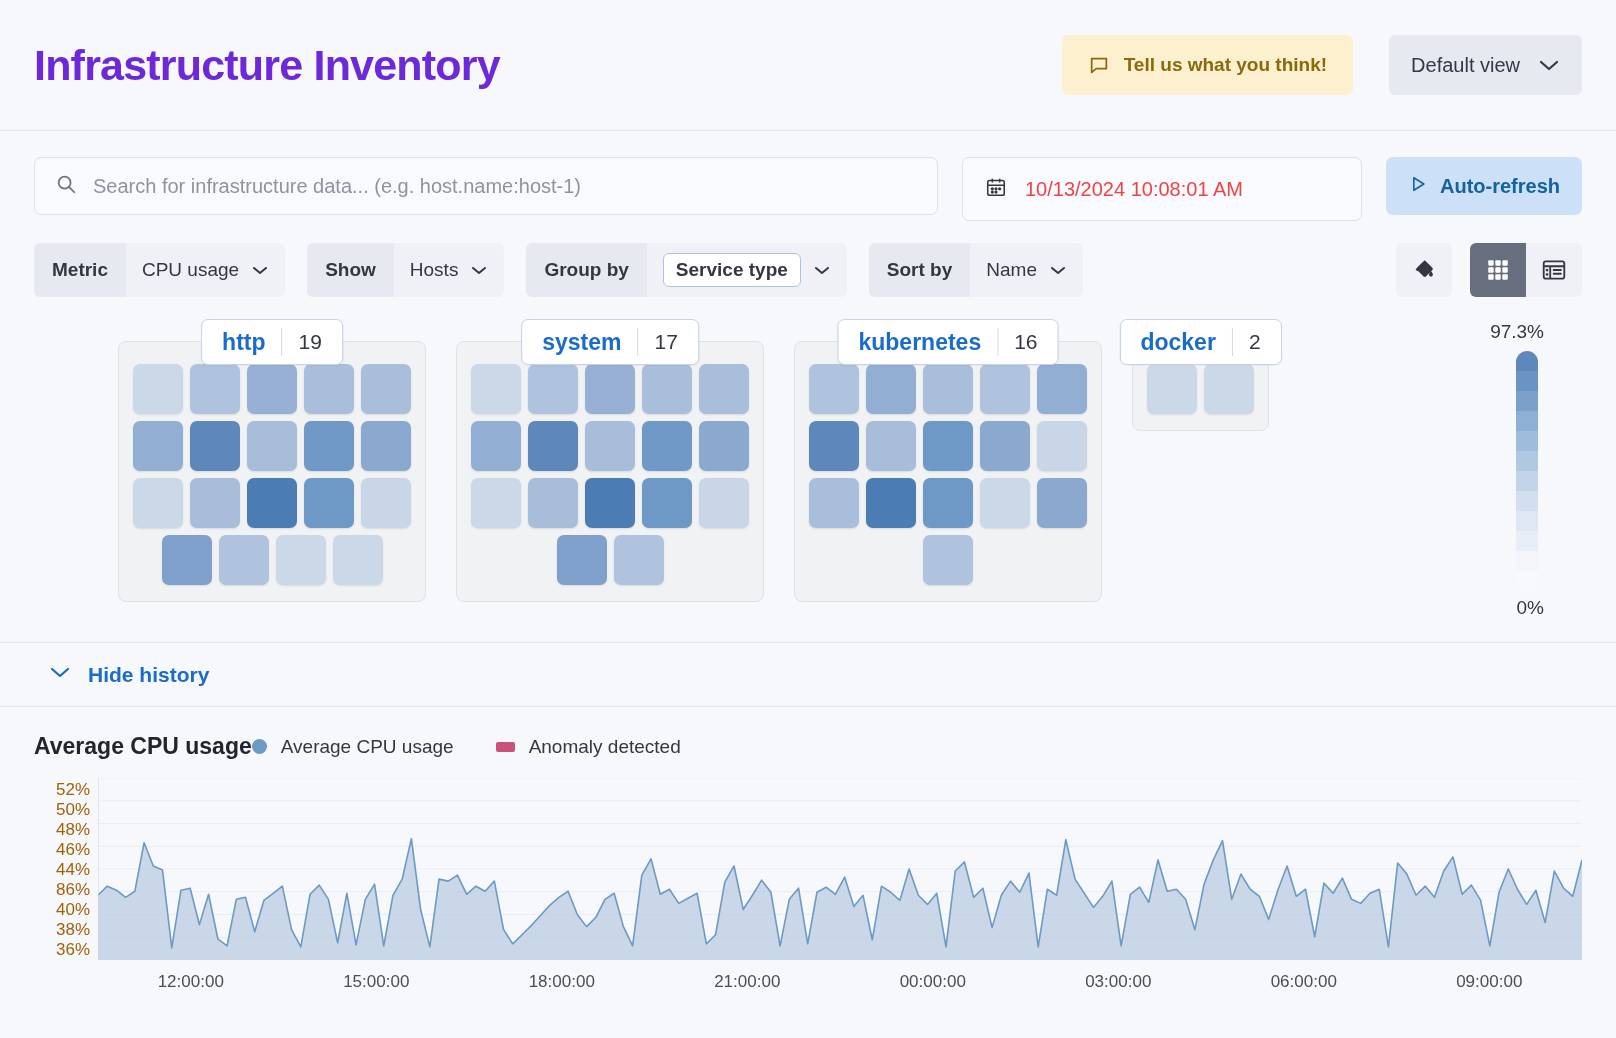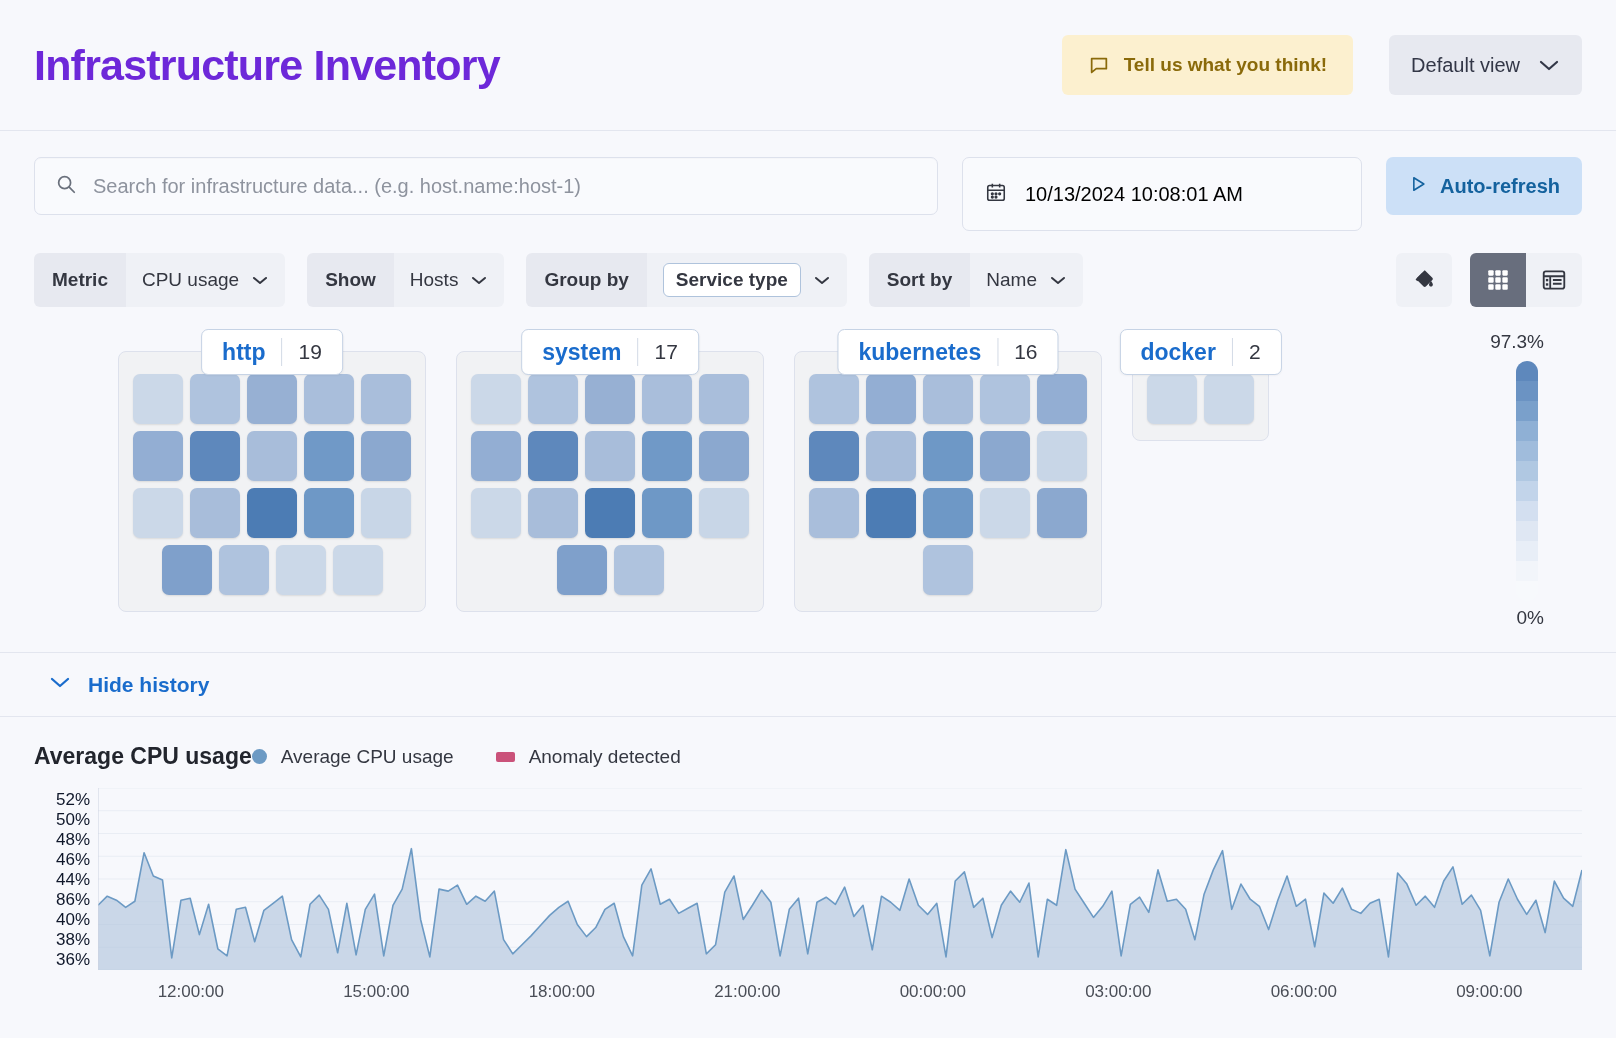--- a/index.html
+++ b/index.html
@@ -62,28 +62,28 @@
     background: #F9FAFD;
     border: 1px solid #DDE1EC;
     border-radius: 7px;
     display:flex; align-items:center; gap: 16px;
     padding: 0 20px;
     box-shadow: inset 0 1px 1px rgba(0,0,0,0.02);
   }
   .search-placeholder { color: #8E939E; font-size: 20px; }
   .date-box {
     width: 400px;
-    height: 74px;
+    height: 64px;
     background: #F9FAFD;
     border: 1px solid #DDE1EC;
     border-radius: 7px;
     display:flex; align-items:center; gap: 18px;
     padding: 0 22px;
     font-size: 20px;
-    color: #000000;
+    color: #ef4444;
   }
   .refresh-btn {
     width: 196px; height: 58px;
     background: #CCE0F7;
     border-radius: 7px;
     display:flex; align-items:center; justify-content:center; gap: 12px;
     color: #14629E;
     font-size: 20px;
     font-weight: bold;
     cursor: pointer;
@@ -217,21 +217,21 @@
   .chart-title { font-size: 23px; font-weight: bold; color:#22252D; }
   .chart-legend { display:flex; align-items:center; gap: 42px; }
   .lg-item { display:flex; align-items:center; gap: 14px; font-size: 19px; color:#343741; }
   .lg-dot { width: 15px; height: 15px; border-radius: 50%; background:#6C9AC4; }
   .lg-sq { width: 19px; height: 10px; border-radius: 2px; background:#CA527A; }
 
   .chart-body { display:flex; margin-top: 18px; }
   .y-axis {
     width: 64px;
     display:flex; flex-direction: column; justify-content: space-between;
-    font-size: 17px; color:#0f172a; text-align:right;
+    font-size: 17px; color:#a16207; text-align:right;
     padding-right: 8px;
     height: 178px;
     padding-top: 2px;
   }
   .plot { flex: 1; position: relative; height: 182px; }
   .plot svg { display:block; width: 100%; height: 182px; }
   .x-axis {
     display:flex; margin-left: 64px; margin-top: 12px;
     font-size: 17px; color:#4A4E57;
   }

